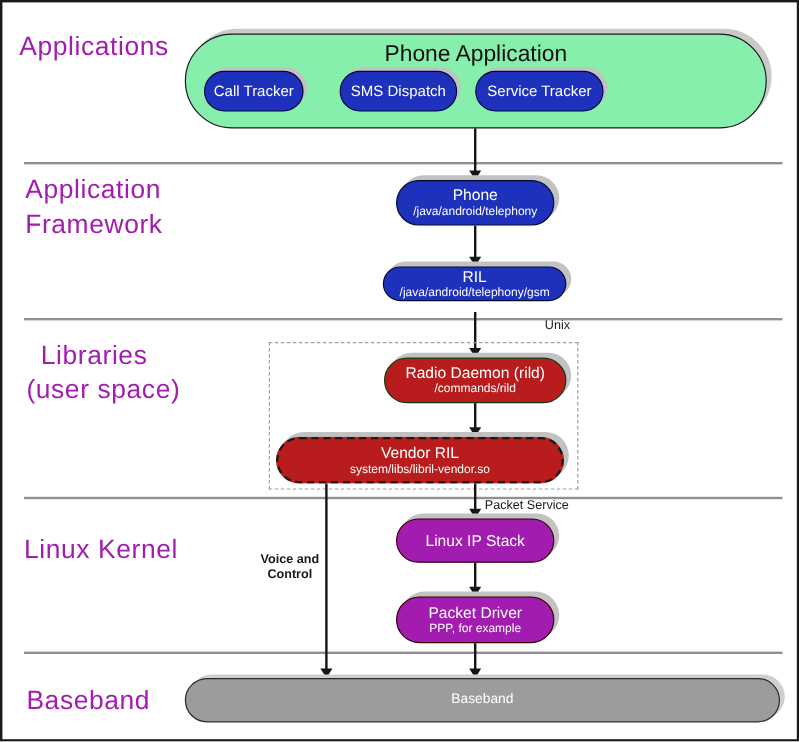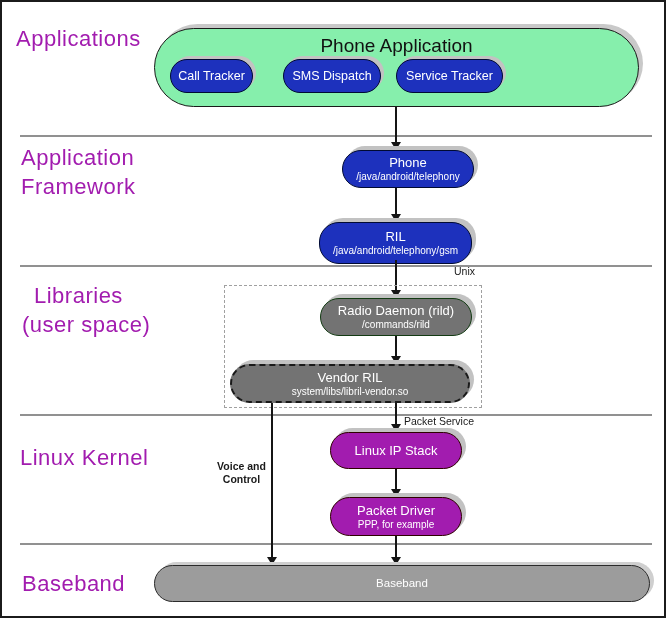--- a/index.html
+++ b/index.html
@@ -19,21 +19,21 @@
   
   .pill {
     position:absolute; box-sizing:border-box; border-radius:20px;
     display:flex; flex-direction:column; align-items:center; justify-content:center;
     text-align:right; color:#ffffff;
     box-shadow:4px -4px 0 #c2c2c2;
   }
   .pill .t  { font-size:13px; line-height:15px; }
   .pill .s  { font-size:10px; line-height:12px; margin-top:1px; }
   .blue  { background:#1d31bd; border:1.5px solid #000a33; }
-  .green { background:#737373; border:1.5px solid #123a12; }
+  .green { background:#b91c1c; border:1.5px solid #123a12; }
   .red   { background:#a21caf; border:1.5px solid #2e0000; }
   
   #apps-box {
     position:absolute; left:152px; top:26px; width:485px; height:79px;
     border:1.2px solid #1a1a1a; border-radius:40px; background:#86efac;
     box-shadow:4px -4px 0 #c9c9c9; box-sizing:border-box;
   }
   #apps-title {
     position:absolute; left:0; right:0; top:6px; text-align:center;
     color:#111; font-size:19px;
@@ -96,29 +96,29 @@
   <div id="apps-box">
     <div id="apps-title">Phone Application</div>
     <div class="pill blue tracker" style="left:15px;  width:83px">Call Tracker</div>
     <div class="pill blue tracker" style="left:128px; width:98px">SMS Dispatch</div>
     <div class="pill blue tracker" style="left:241px; width:107px">Service Tracker</div>
   </div>
 
   <div class="vline" style="left:393px; top:105px; height:36px"></div>
   <div class="ah" style="left:389px; top:140px"></div>
 
-  <div class="pill blue" style="left:340px; top:148px; width:132px; height:38px">
+  <div class="pill blue" style="left:328px; top:148px; width:132px; height:38px">
     <div class="t">Phone</div>
     <div class="s">/java/android/telephony</div>
   </div>
 
   <div class="vline" style="left:393px; top:186px; height:27px"></div>
   <div class="ah" style="left:389px; top:212px"></div>
 
-  <div class="pill blue" style="left:317px; top:220px; width:153px; height:42px">
+  <div class="pill blue" style="left:317px; top:220px; width:153px; height:29px">
     <div class="t">RIL</div>
     <div class="s">/java/android/telephony/gsm</div>
   </div>
 
   <div class="vline" style="left:393px; top:258px; height:31px"></div>
   <div class="ah" style="left:389px; top:288px"></div>
 
   <div class="note" style="left:452px; top:263px">Unix</div>
   <div id="unix-box"></div>
 

